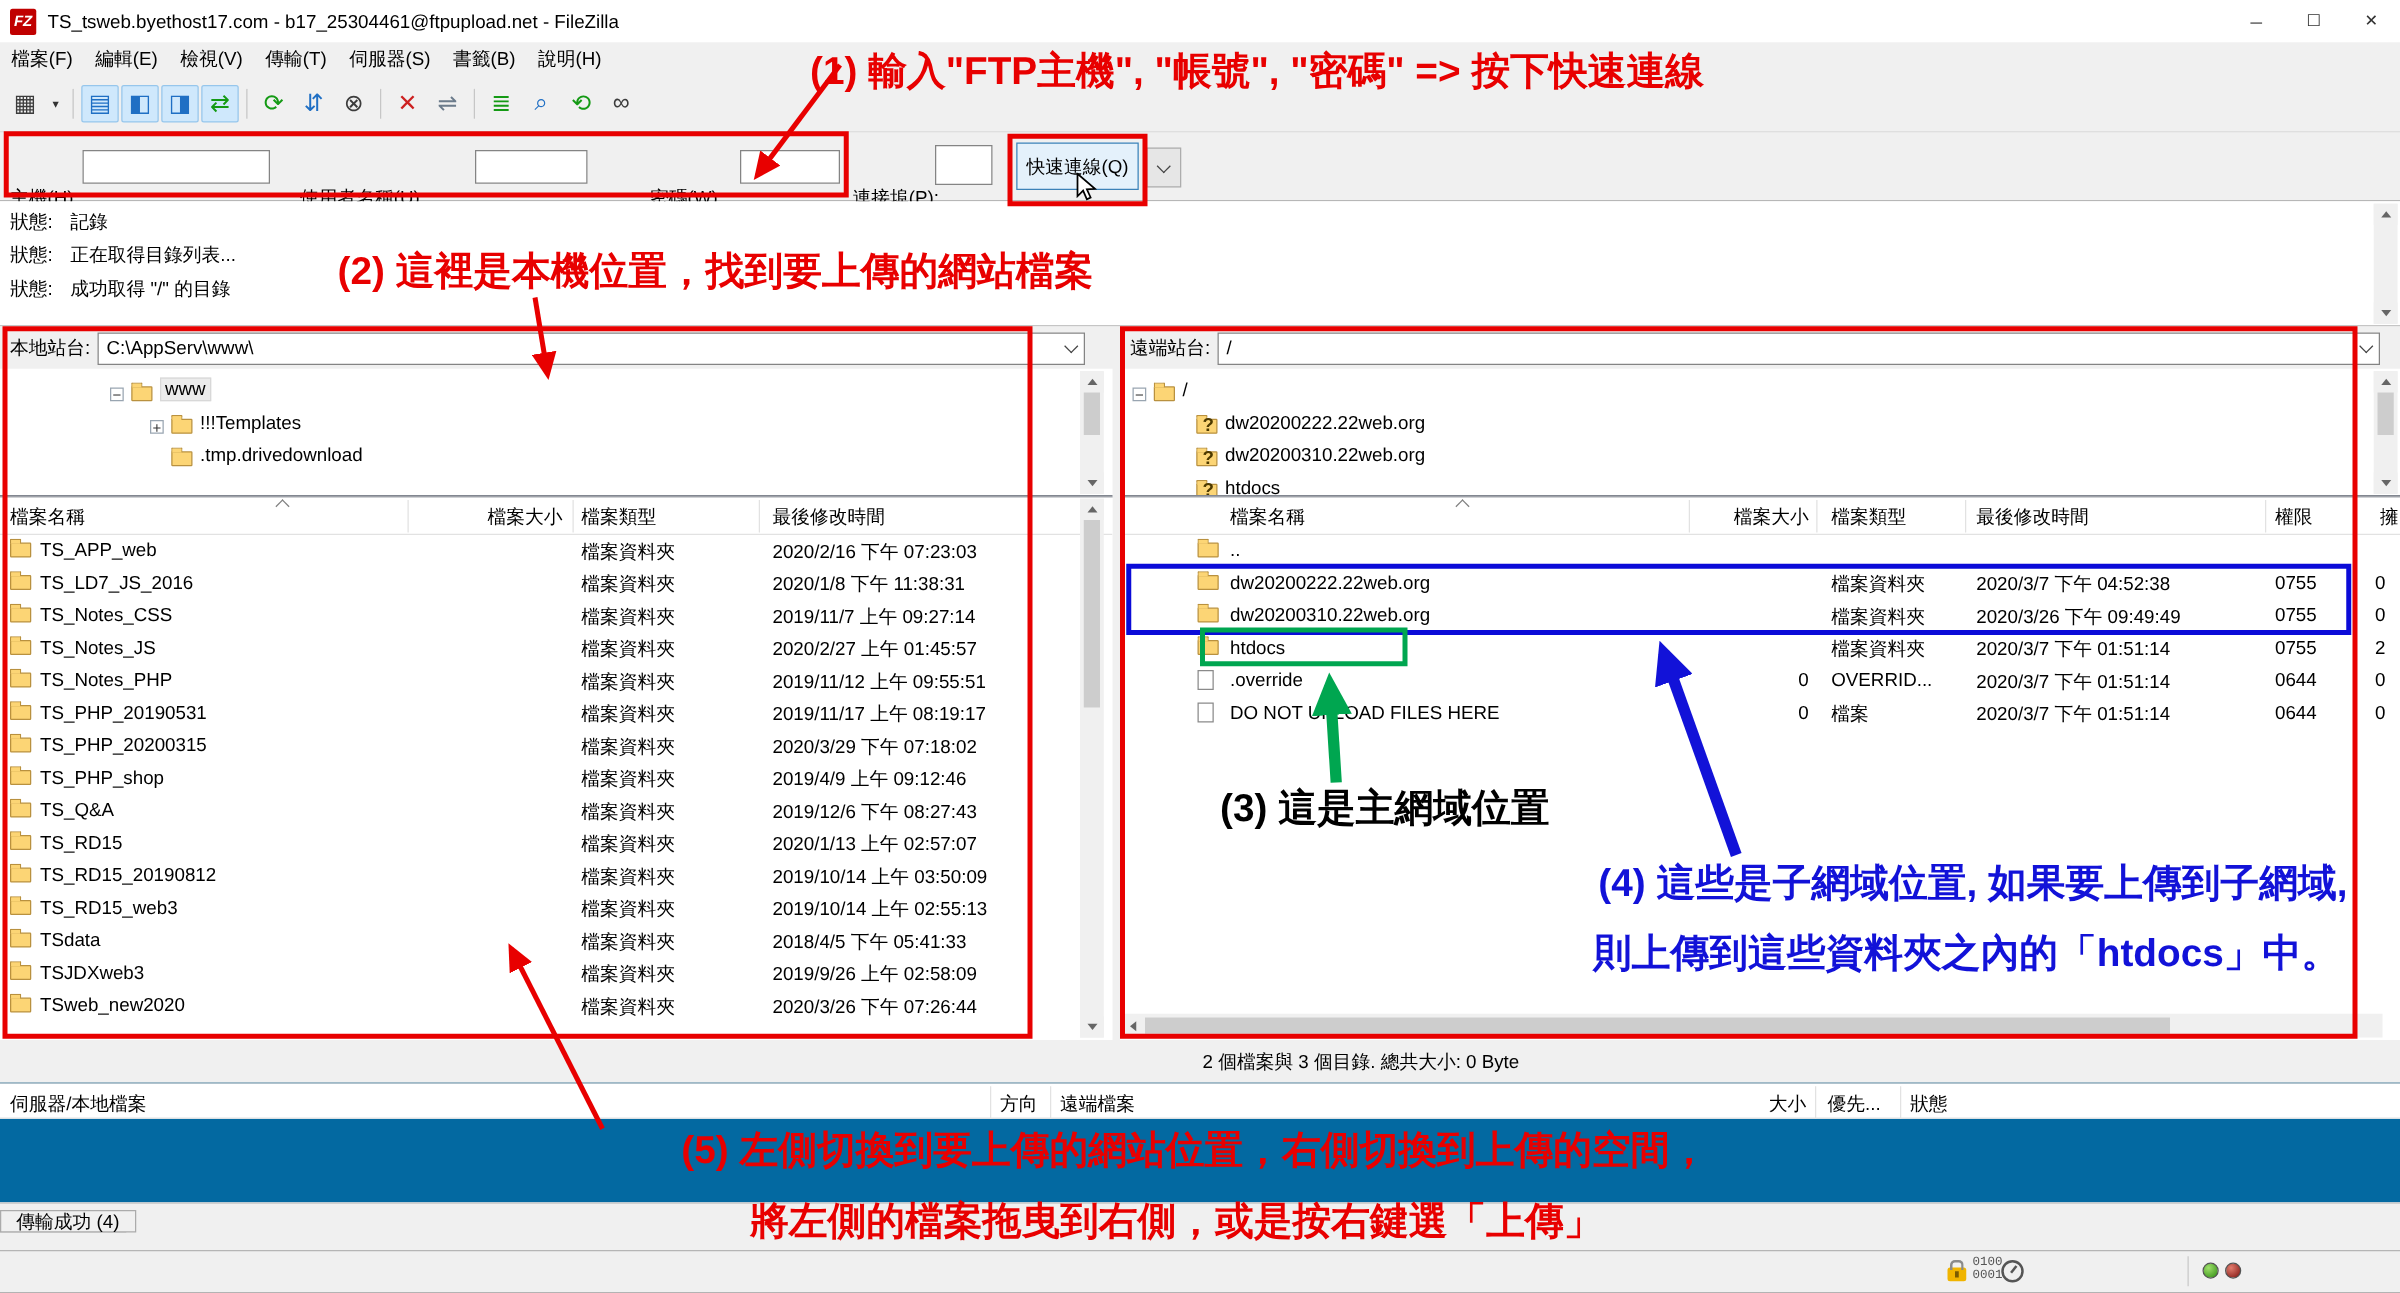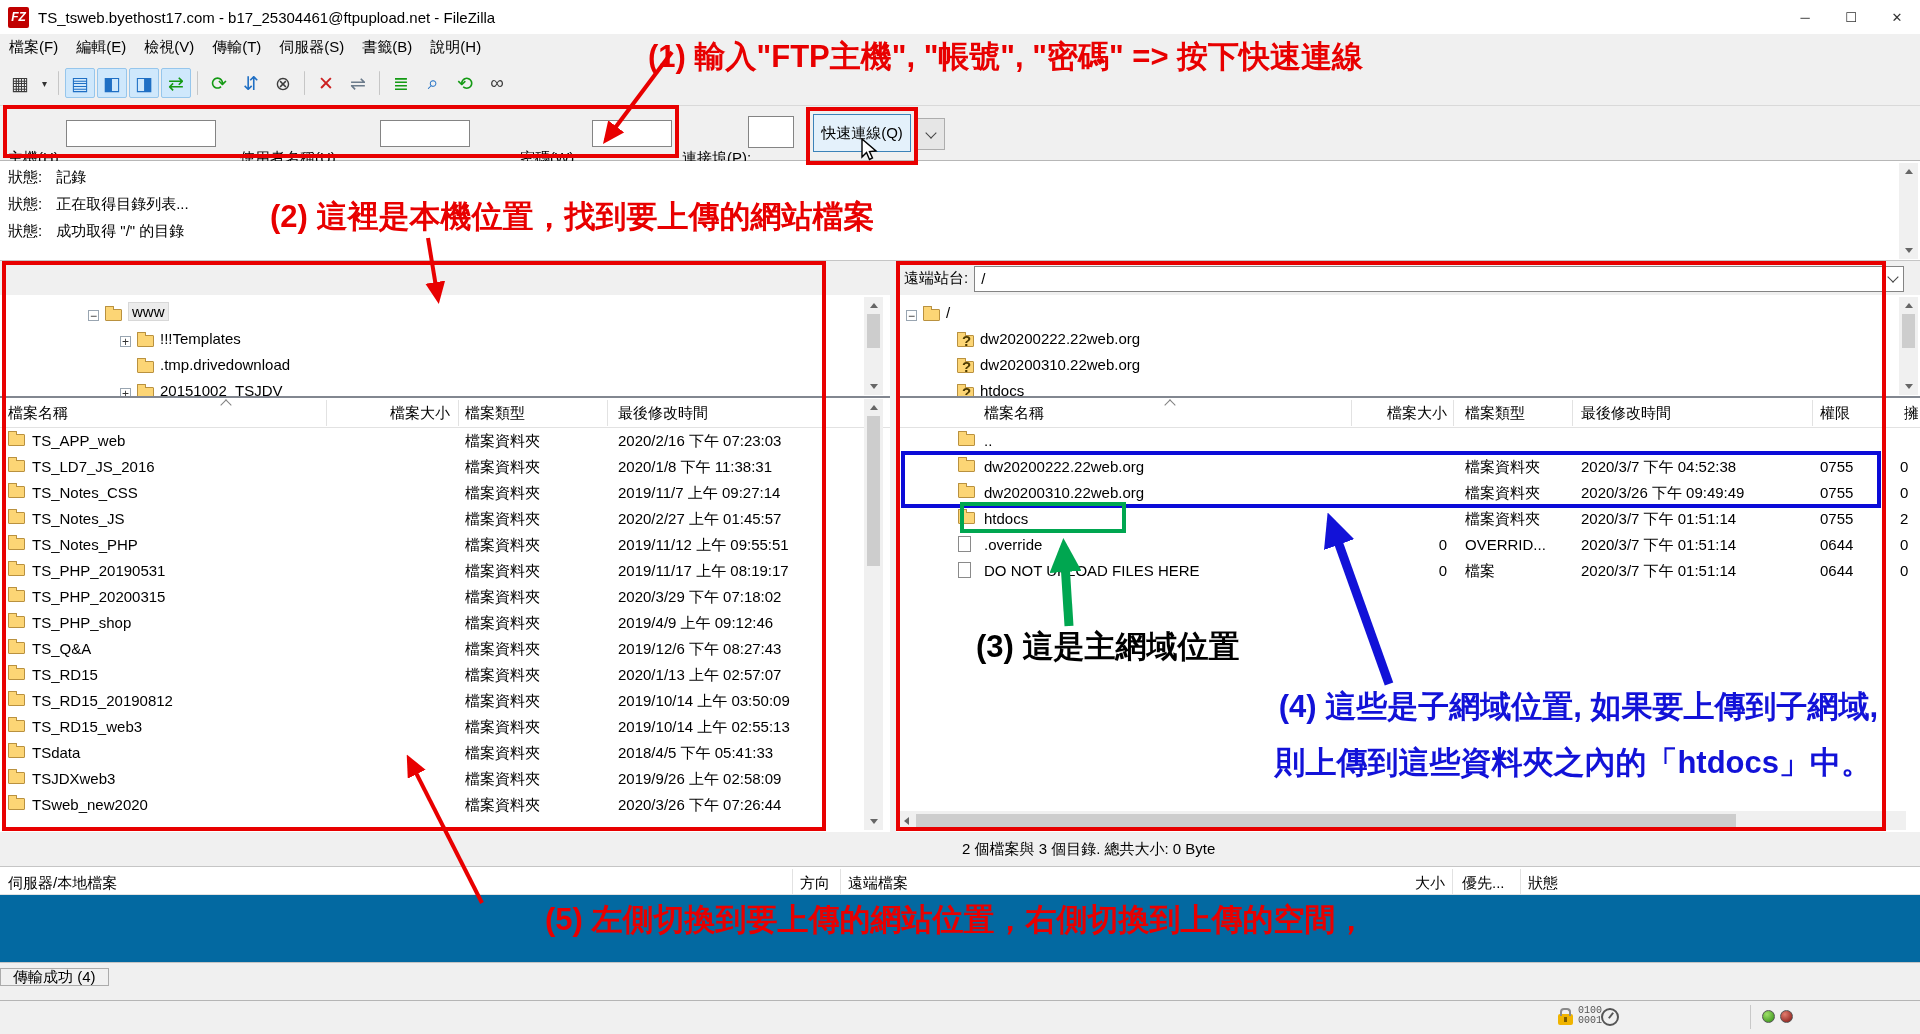--- a/index.html
+++ b/index.html
@@ -214,41 +214,43 @@
   <div class="vsb" style="left:1899px;top:163px;height:96px">
     <div class="sb-btn">
         <span class="tri-up"></span>
       </div>
     <div class="sb-fill"></div>
     <div class="sb-btn">
         <span class="tri-down"></span>
       </div>
   </div>
 
+  <div class="sitebar abs" style="left:0;top:262px;width:890px;padding-left:8px">
+    <span>本地站台:</span>
+    <div class="combo" style="width:790px">
+      <span>C:\AppServ\www\</span>
+      <span class="chev-down"></span>
+    </div>
+  </div>
   <div class="tree abs" style="left:0;top:295px;width:890px;height:102px">
 
   <div class="trow ind2 sel">
         <span class="exp exp-minus"></span>
         <span class="fi icon-folder"></span>
         <span class="tlabel">www</span>
       </div>
       <div class="trow ind3">
         <span class="exp exp-plus"></span>
         <span class="fi icon-folder"></span>
         <span class="tlabel">!!!Templates</span>
       </div>
       <div class="trow ind3">
         <span class="exp exp-none"></span>
         <span class="fi icon-folder"></span>
         <span class="tlabel">.tmp.drivedownload</span>
-      </div>
-      <div class="trow ind3">
-        <span class="exp exp-plus"></span>
-        <span class="fi icon-folder"></span>
-        <span class="tlabel">20151002_TSJDV</span>
       </div>
     </div>
   <div class="vsb" style="left:864px;top:297px;height:98px">
     <div class="sb-btn">
         <span class="tri-up"></span>
       </div>
     <div class="sb-thumb-v" style="height:34px"></div>
     <div class="sb-fill"></div>
     <div class="sb-btn">
         <span class="tri-down"></span>
@@ -554,18 +556,19 @@
     <line x1="1069" y1="626" x2="1064" y2="548" stroke="#00a650" stroke-width="9" marker-end="url(#ah-green)"></line>
     <line x1="1389" y1="684" x2="1331" y2="522" stroke="#1212d8" stroke-width="9" marker-end="url(#ah-blue)"></line>
   </svg>
 
   <div class="ann ann-red" style="left:648px;top:36px">(1) 輸入"FTP主機", "帳號", "密碼" =&gt; 按下快速連線</div>
   <div class="ann ann-red" style="left:270px;top:196px">(2) 這裡是本機位置，找到要上傳的網站檔案</div>
   <div class="ann ann-green" style="left:976px;top:626px">(3) 這是主網域位置</div>
   <div class="ann ann-blue" style="right:42px;top:686px;">(4) 這些是子網域位置, 如果要上傳到子網域,</div>
   <div class="ann ann-blue" style="right:48px;top:742px;text-align:right">則上傳到這些資料夾之內的「htdocs」中。</div>
   <div class="ann ann-red" style="left:545px;top:899px">(5) 左側切換到要上傳的網站位置，右側切換到上傳的空間，</div>
+  <div class="ann ann-red" style="left:600px;top:956px">將左側的檔案拖曳到右側，或是按右鍵選「上傳」</div>
 
   <svg id="cursor" width="22" height="24" xmlns="http://www.w3.org/2000/svg">
     <path d="M2,1 L2,19 L6.5,14.5 L9.5,21.5 L12.5,20 L9.5,13.5 L16,13 Z" fill="#fff" stroke="#000" stroke-width="1.4"></path>
   </svg>
 
 </div>
 
 </body></html>

